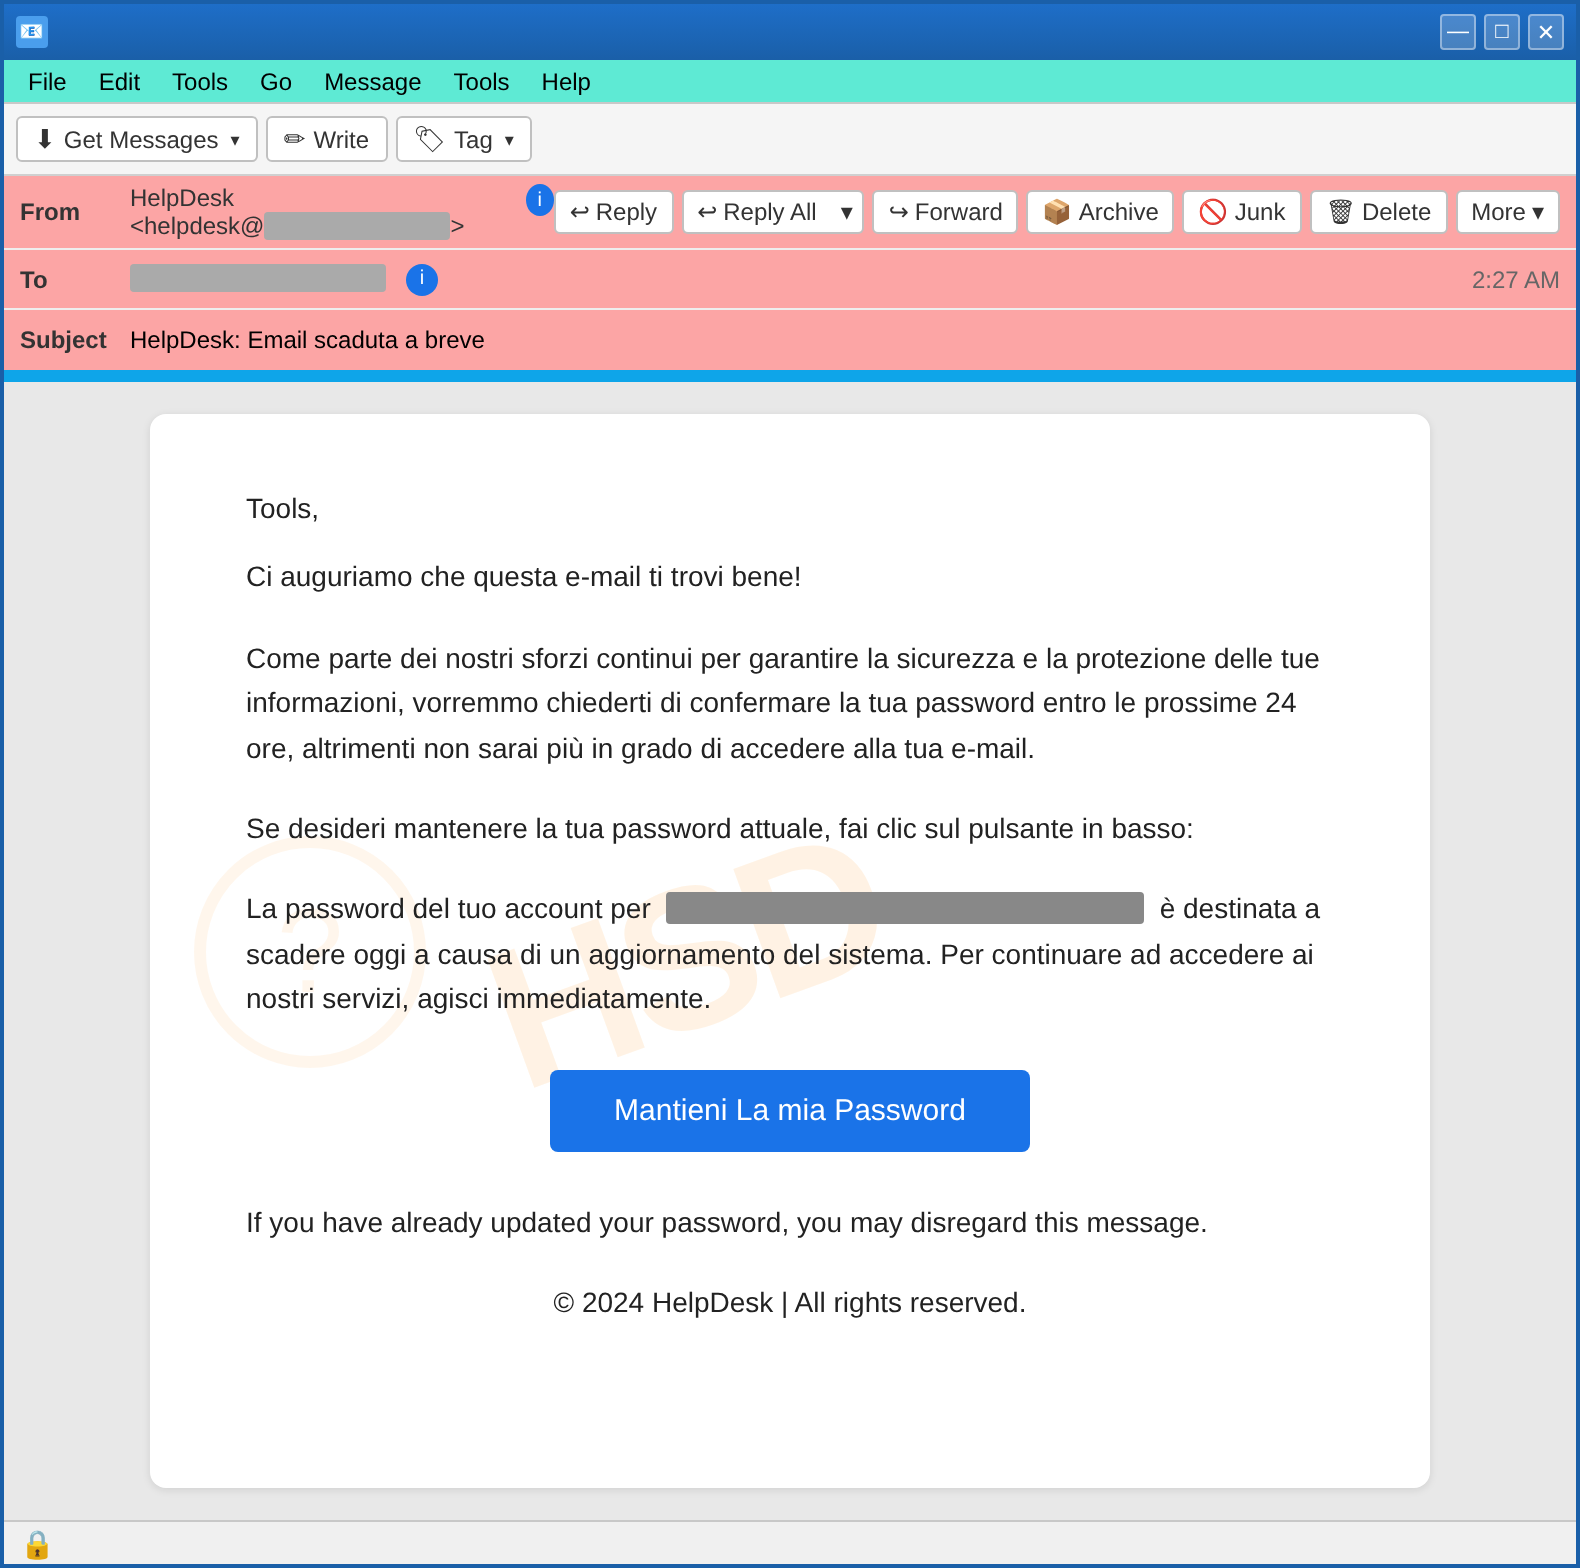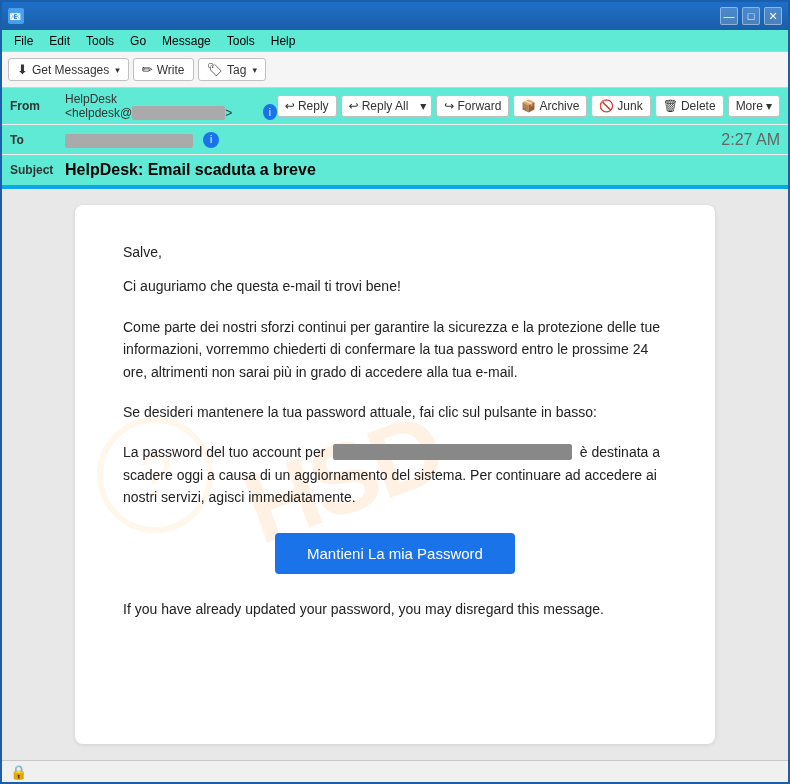--- a/index.html
+++ b/index.html
@@ -114,22 +114,22 @@
       color: #333;
       white-space: nowrap;
     }
 
     .toolbar-btn .icon {
       font-size: 13px;
     }
 
     
     .email-header {
-      background: #5eead4;
-      border-bottom: 4px solid #0ea5e9;
+      background: #fca5a5;
+      border-bottom: 6px solid #0ea5e9;
       flex-shrink: 0;
     }
 
     .header-row {
       display: flex;
       align-items: center;
       padding: 4px 8px;
       border-bottom: 1px solid #eee;
       min-height: 30px;
     }
@@ -144,21 +144,21 @@
       color: #333;
       width: 55px;
       flex-shrink: 0;
     }
 
     .header-value {
       font-size: 12px;
       color: #333;
       flex: 1;
       display: flex;
-      align-items: flex-end;
+      align-items: flex-start;
       gap: 6px;
     }
 
     .header-actions {
       display: flex;
       align-items: center;
       gap: 4px;
       margin-left: auto;
     }
 
@@ -187,29 +187,29 @@
       display: flex;
     }
 
     .action-btn-group .action-btn:first-child {
       border-right: none;
       border-top-right-radius: 0;
       border-bottom-right-radius: 0;
     }
 
     .timestamp {
-      font-size: 16px;
+      font-size: 12px;
       color: #666;
       margin-left: auto;
       text-align: center;
     }
 
     .subject-value {
-      font-weight: bold;
-      font-size: 16px;
+      font-weight: normal;
+      font-size: 12px;
     }
 
     .verified-icon {
       width: 16px;
       height: 16px;
       border-radius: 50%;
       background: #1a73e8;
       color: white;
       display: flex;
       align-items: center;
@@ -425,41 +425,42 @@
           <text x="0" y="120" font-size="100" font-weight="900" fill="#ff8c00" letter-spacing="-4">HSD</text>
         </svg>
         <svg width="120" height="120" viewBox="0 0 120 120" style="position:absolute;left:20px;top:50%;transform:translateY(-50%);opacity:0.07;">
           <circle cx="60" cy="60" r="55" stroke="#ff8c00" stroke-width="6" fill="none"></circle>
           <text x="60" y="80" text-anchor="middle" font-size="60" fill="#ff8c00">?</text>
         </svg>
       </div>
 
       <div class="email-content">
 
-        <p>Salve,</p>
+        <p>Tools,</p>
 
         <p>Ci auguriamo che questa e-mail ti trovi bene!</p>
 
         <p>Come parte dei nostri sforzi continui per garantire la sicurezza e la protezione delle tue informazioni, vorremmo chiederti di confermare la tua password entro le prossime 24 ore, altrimenti non sarai più in grado di accedere alla tua e-mail.</p>
 
         <p>Se desideri mantenere la tua password attuale, fai clic sul pulsante in basso:</p>
 
         <p>
           <span>La password del tuo account per</span>
           <span style="background:#888;color:transparent;border-radius:2px;padding:0 40px;margin:0 4px;">████████████████</span>
           <span>è destinata a scadere oggi a causa di un aggiornamento del sistema. Per continuare ad accedere ai nostri servizi, agisci immediatamente.</span>
         </p>
 
         <div style="text-align:center;">
           <button class="btn-password">Mantieni La mia Password</button>
         </div>
 
 
         <p>If you have already updated your password, you may disregard this message.</p>
 
+        <p class="footer-text">© 2024 HelpDesk | All rights reserved.</p>
 
       </div>
     </div>
   </div>
 
   <div class="status-bar">
     <span class="status-icon">🔒</span>
     <span></span>
   </div>
 

